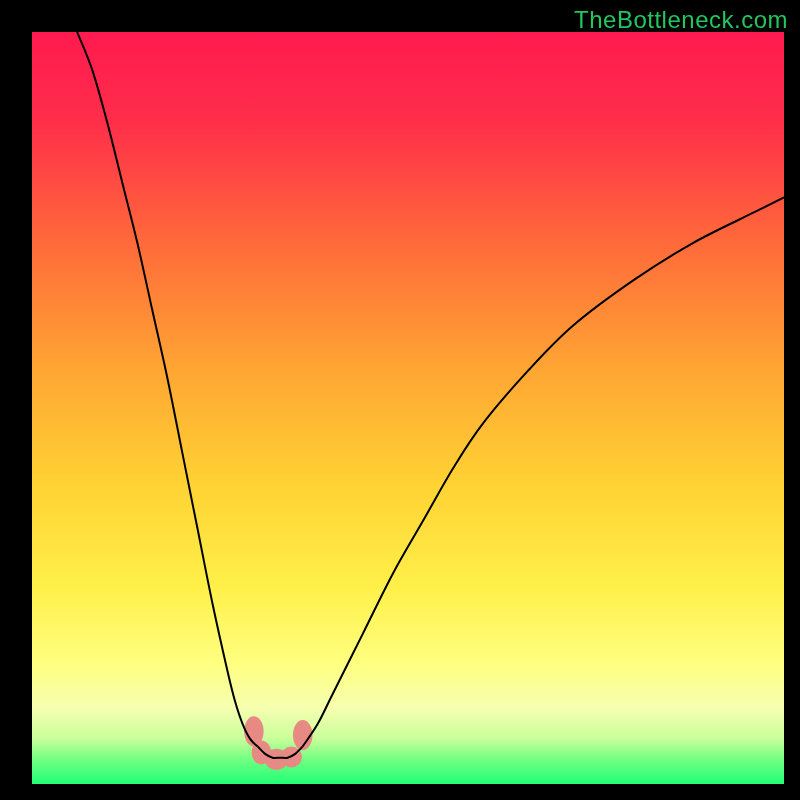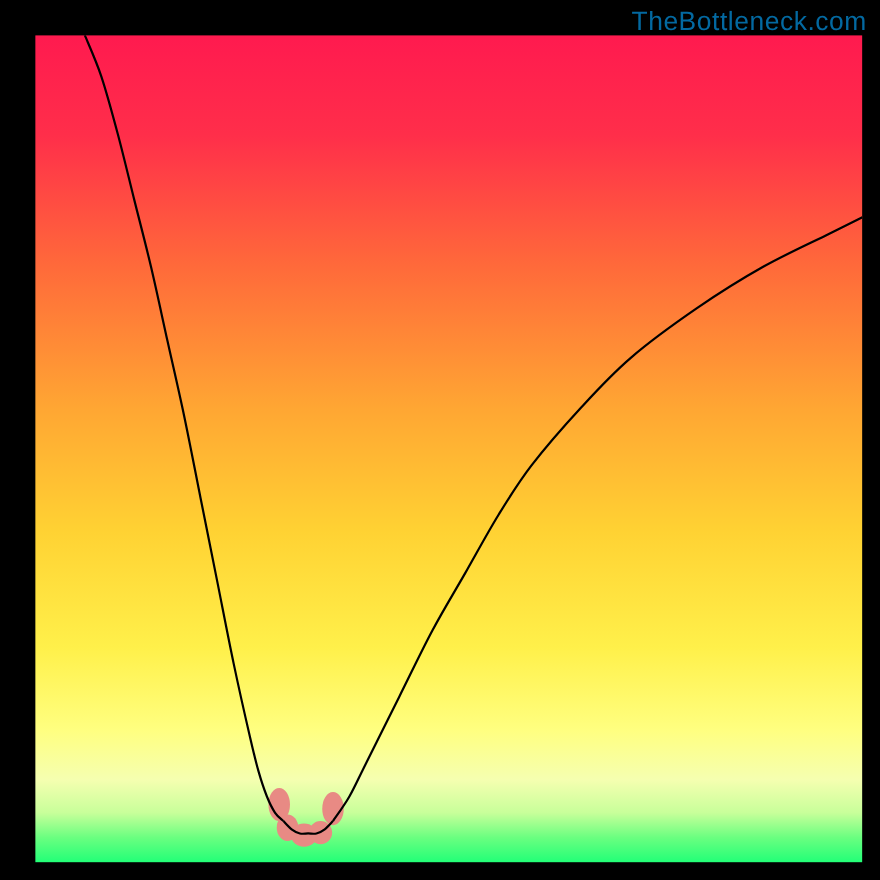--- a/index.html
+++ b/index.html
@@ -16,21 +16,21 @@
     width: 800px;
     height: 800px;
     background: #000;
   }
   .watermark {
     position: absolute;
     top: 6px;
     right: 12px;
     font-size: 24px;
     font-weight: 400;
-    color: #0369a1;
+    color: #22c55e;
     letter-spacing: 0.5px;
     z-index: 5;
   }
   .plot {
     position: absolute;
     left: 32px;
     top: 32px;
     width: 752px;
     height: 752px;
   }

